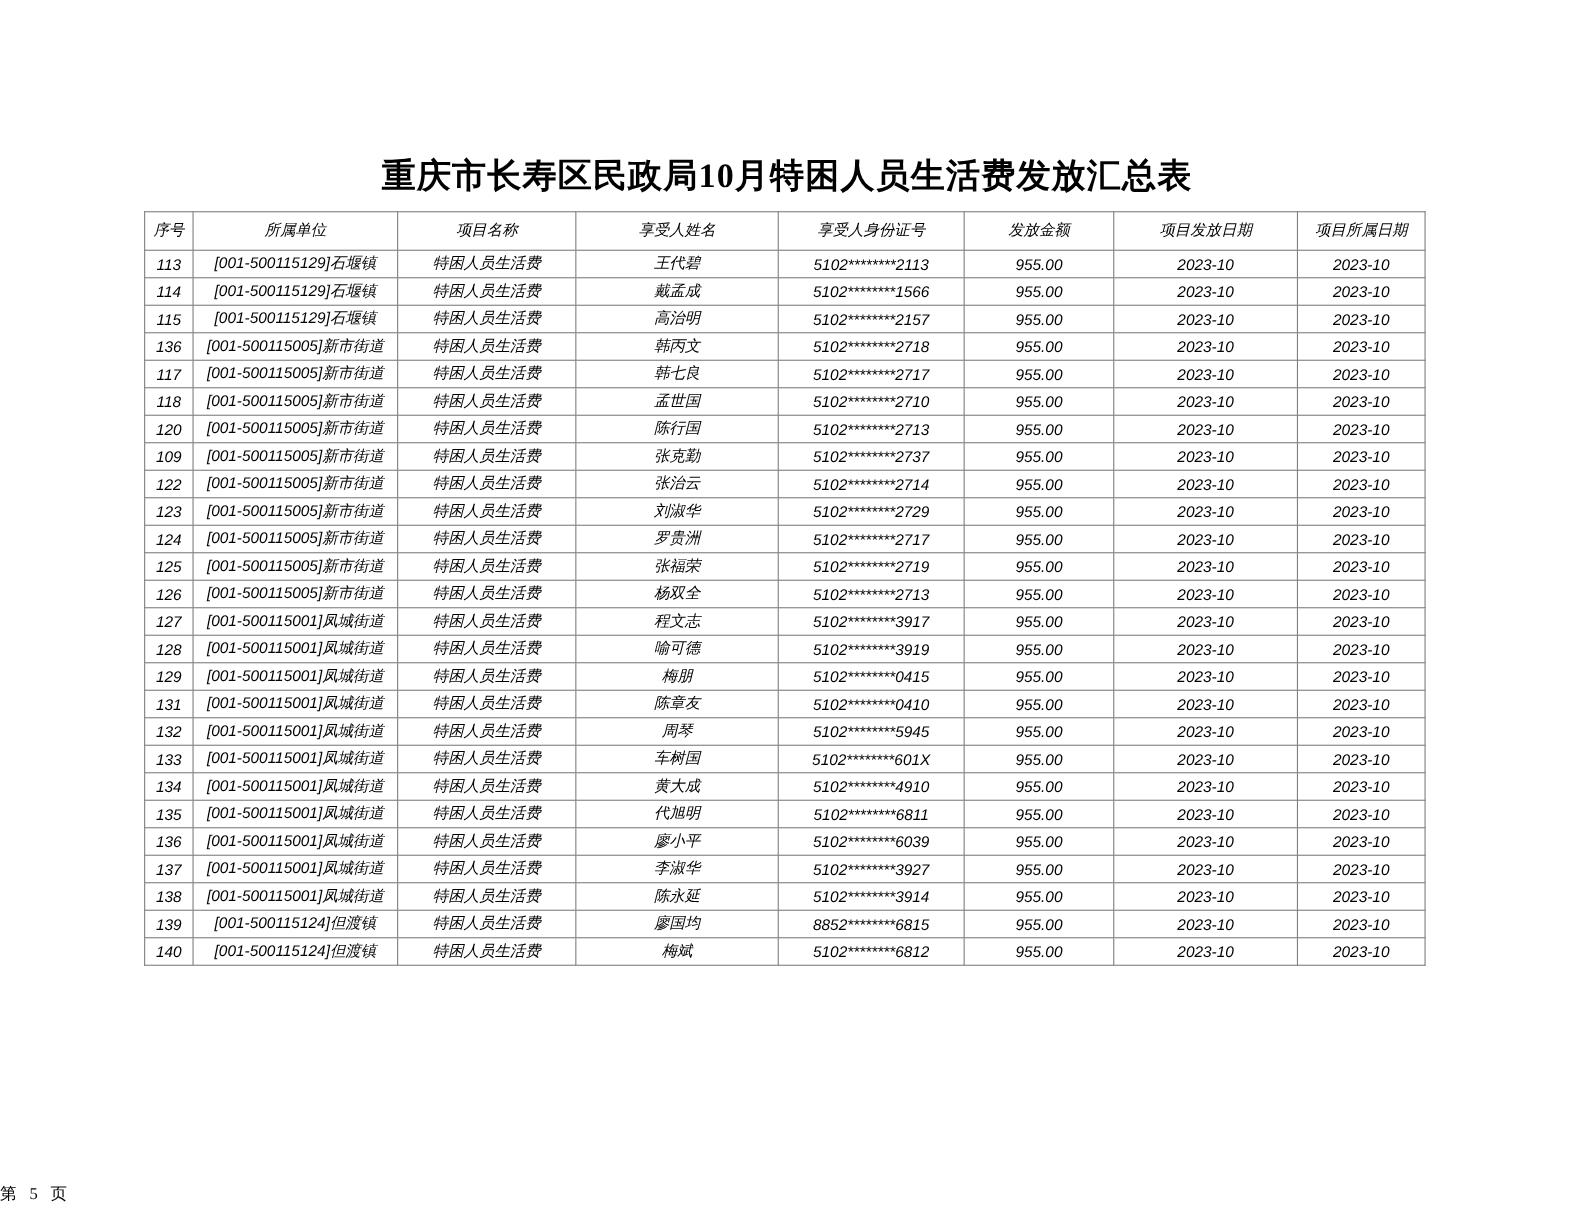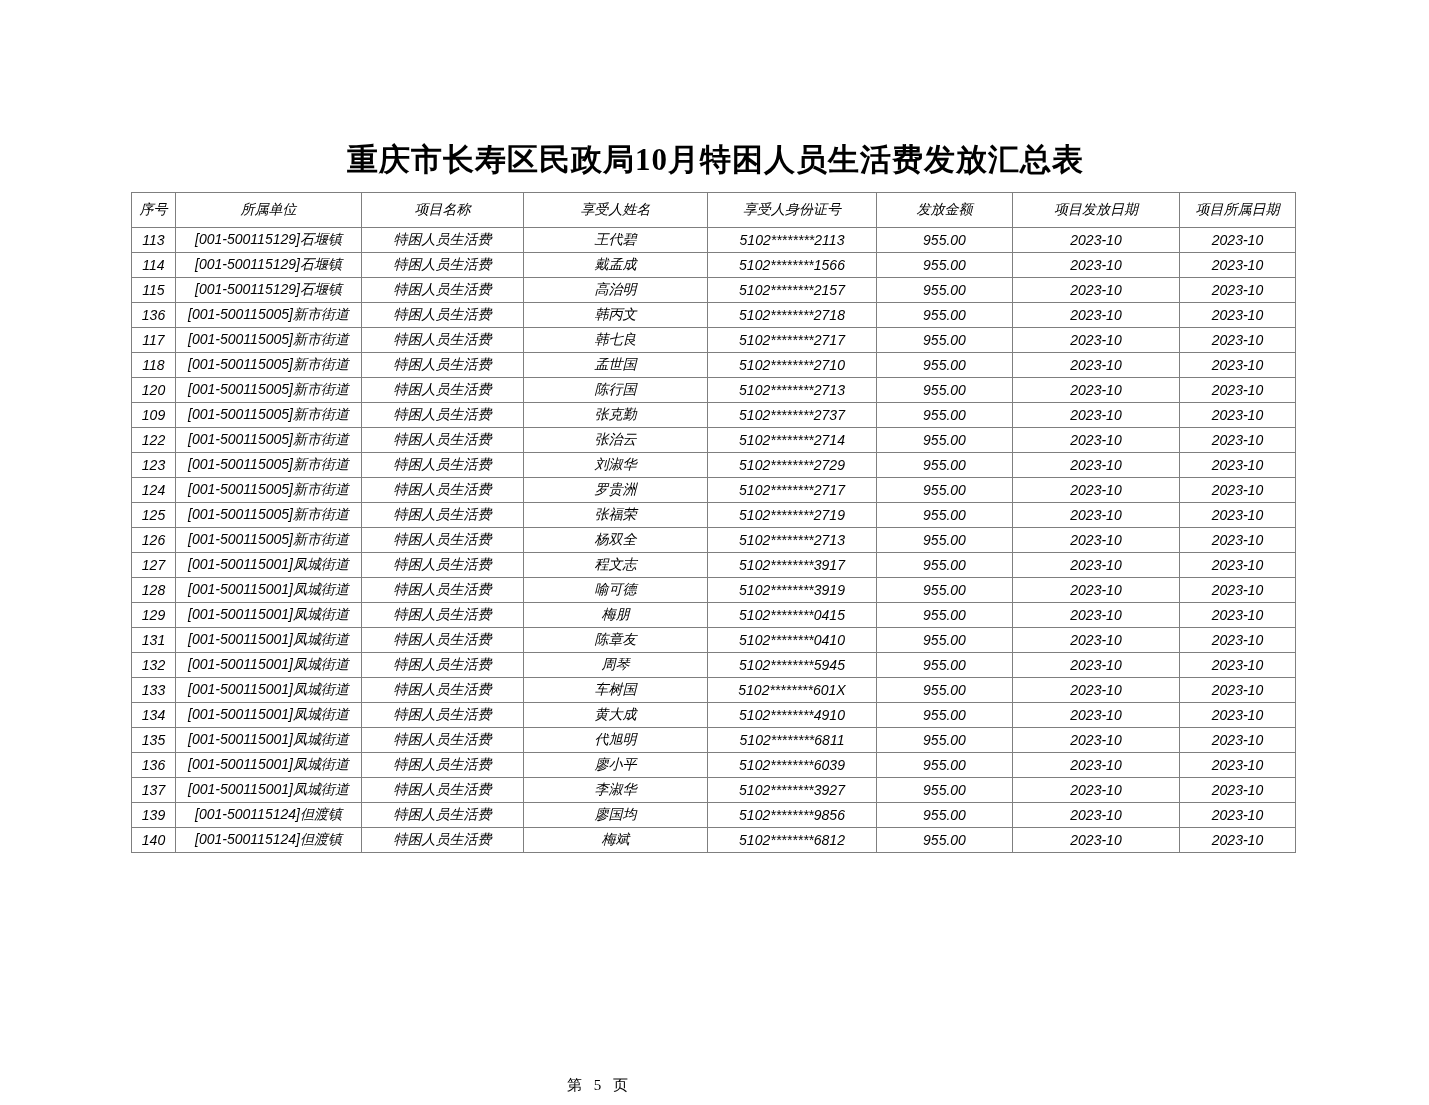--- a/index.html
+++ b/index.html
@@ -56,21 +56,20 @@
     height: 34px;
   }
   table.summary tbody td {
     height: 24px;
   }
   .page-footer {
     position: absolute;
     top: 1076px;
     left: 0;
     width: 1199px;
-    text-align: center;
     font-family: "Liberation Serif", "DejaVu Serif", serif;
     font-size: 15px;
     letter-spacing: 4px;
     color: #000000;
   }
 </style>
 </head>
 <body>
 
 <div class="page">
@@ -325,25 +324,35 @@
           <td>137</td>
           <td>[001-500115001]凤城街道</td>
           <td>特困人员生活费</td>
           <td>李淑华</td>
           <td>5102********3927</td>
           <td>955.00</td>
           <td>2023-10</td>
           <td>2023-10</td>
         </tr>
         <tr>
+          <td>138</td>
+          <td>[001-500115001]凤城街道</td>
+          <td>特困人员生活费</td>
+          <td>陈永延</td>
+          <td>5102********3914</td>
+          <td>955.00</td>
+          <td>2023-10</td>
+          <td>2023-10</td>
+        </tr>
+        <tr>
           <td>139</td>
           <td>[001-500115124]但渡镇</td>
           <td>特困人员生活费</td>
           <td>廖国均</td>
-          <td>5102********9856</td>
+          <td>8852********6815</td>
           <td>955.00</td>
           <td>2023-10</td>
           <td>2023-10</td>
         </tr>
         <tr>
           <td>140</td>
           <td>[001-500115124]但渡镇</td>
           <td>特困人员生活费</td>
           <td>梅斌</td>
           <td>5102********6812</td>

